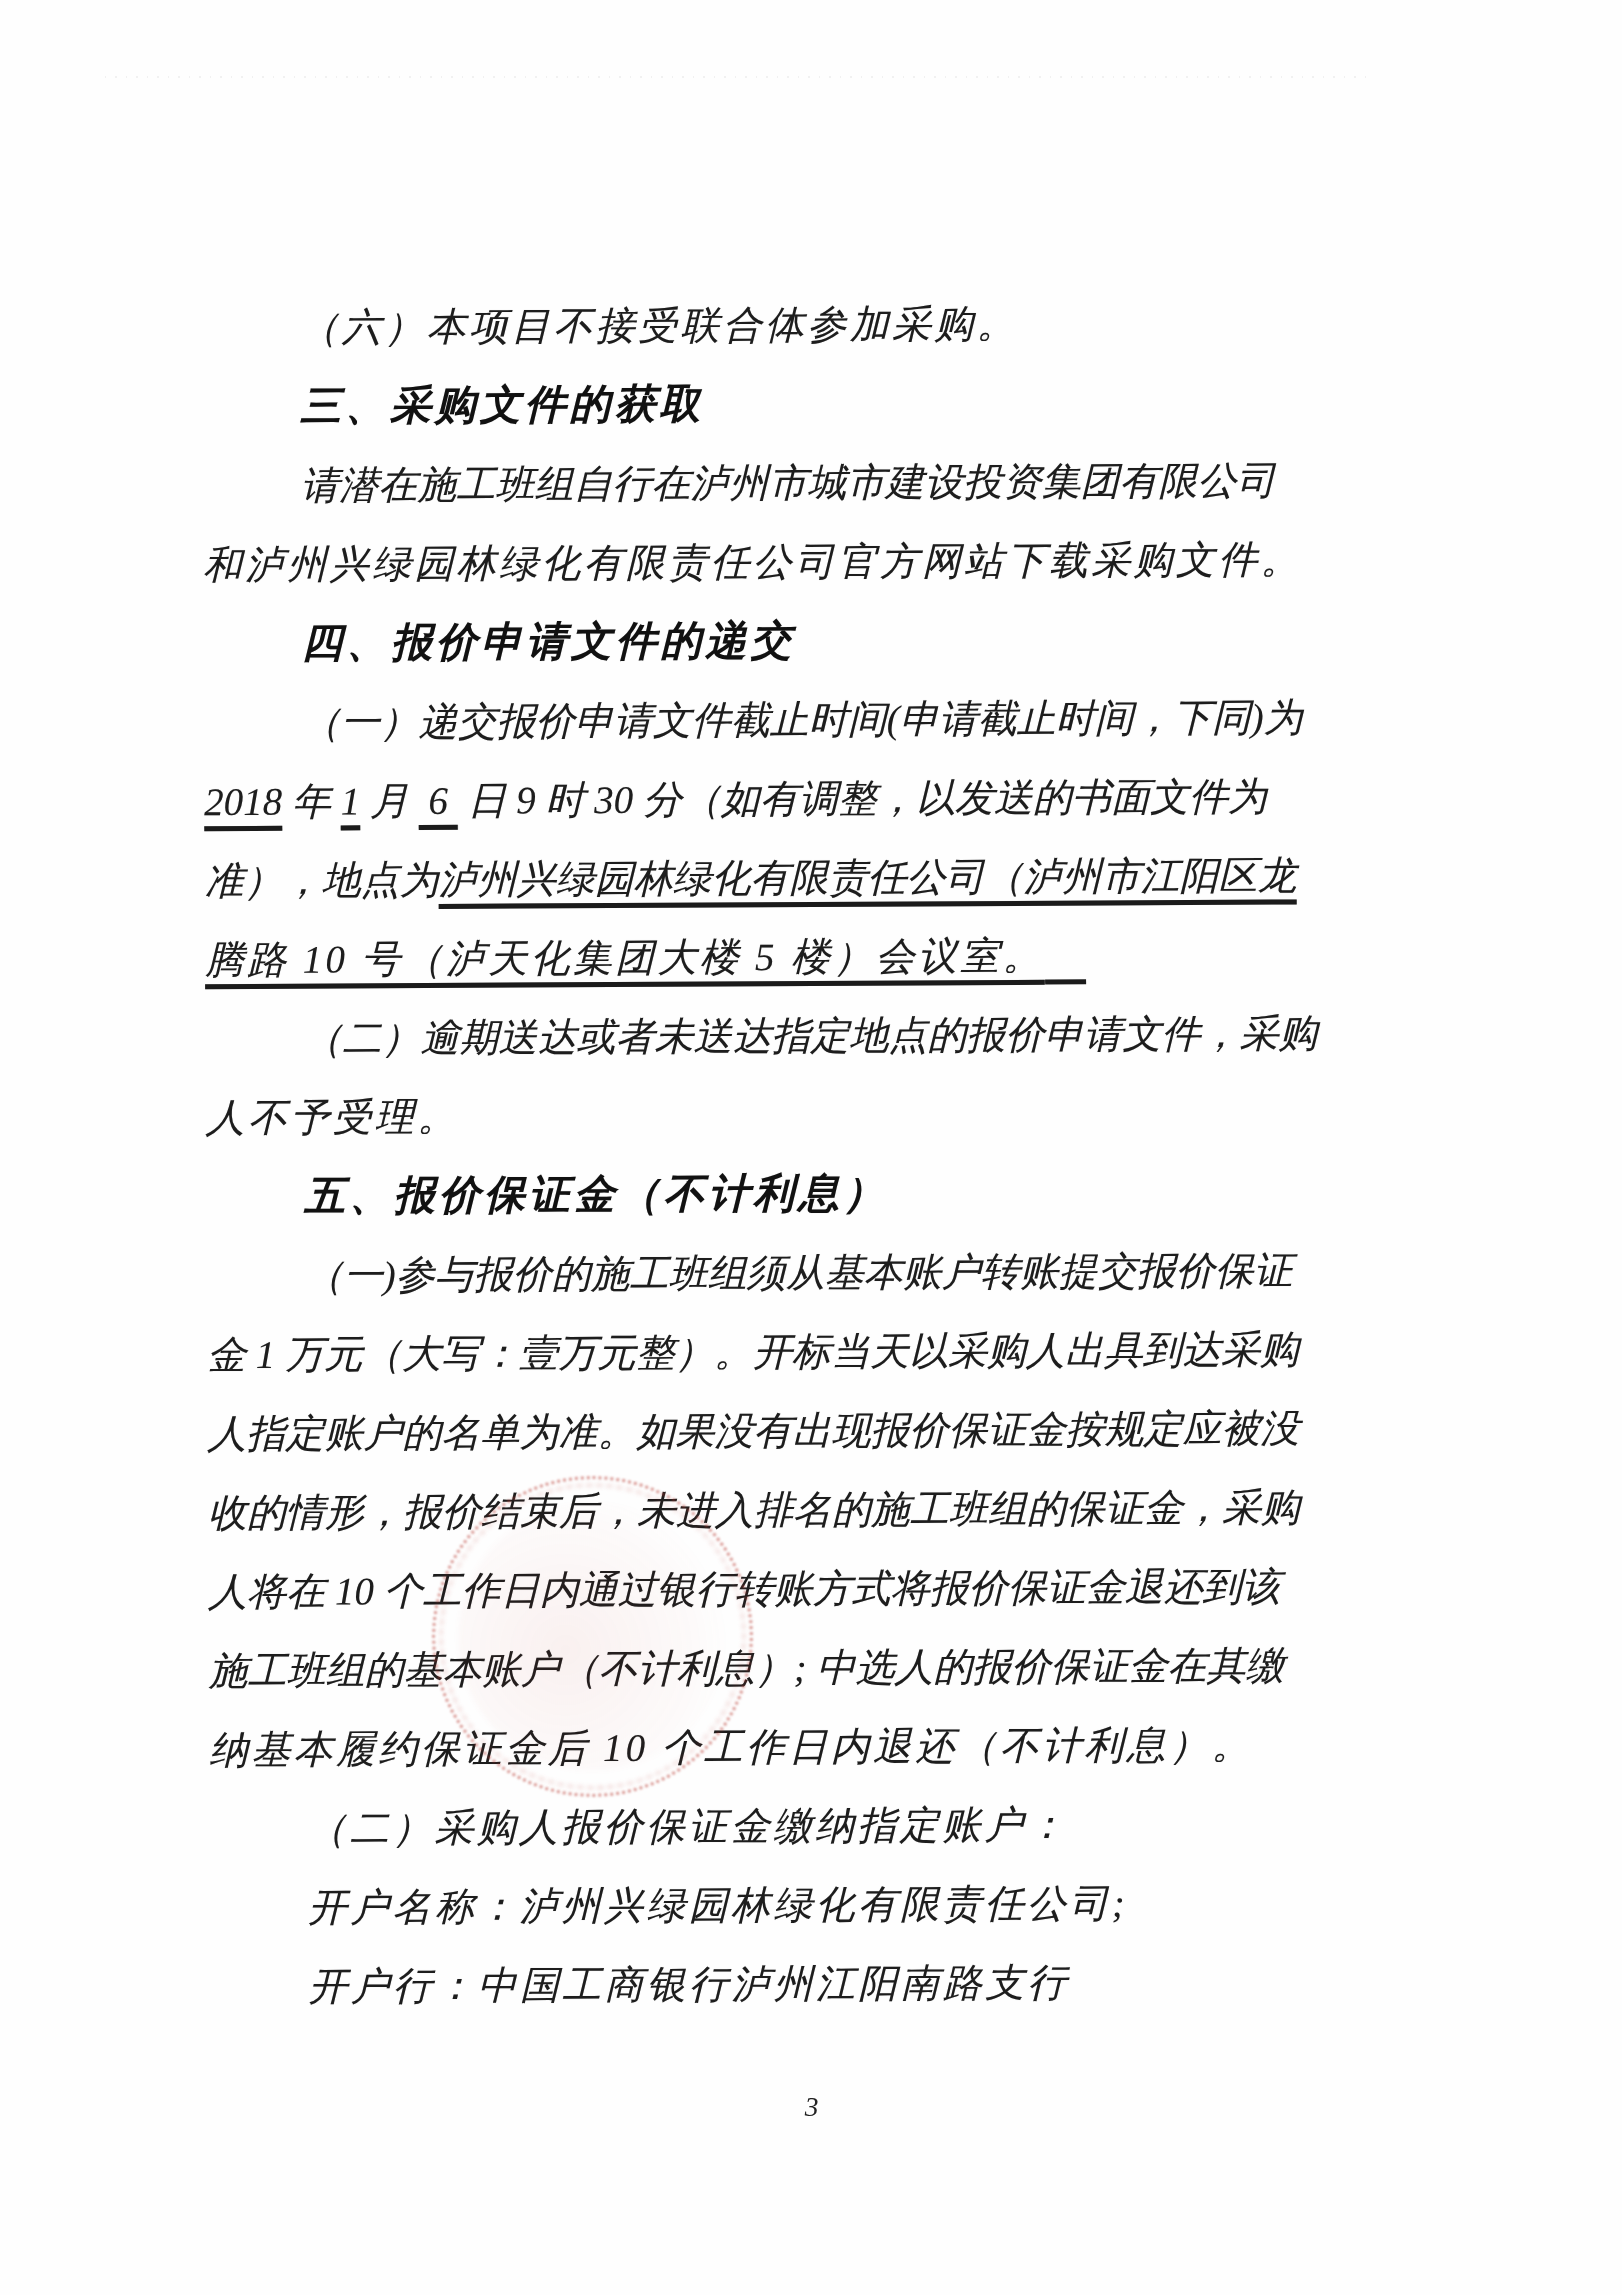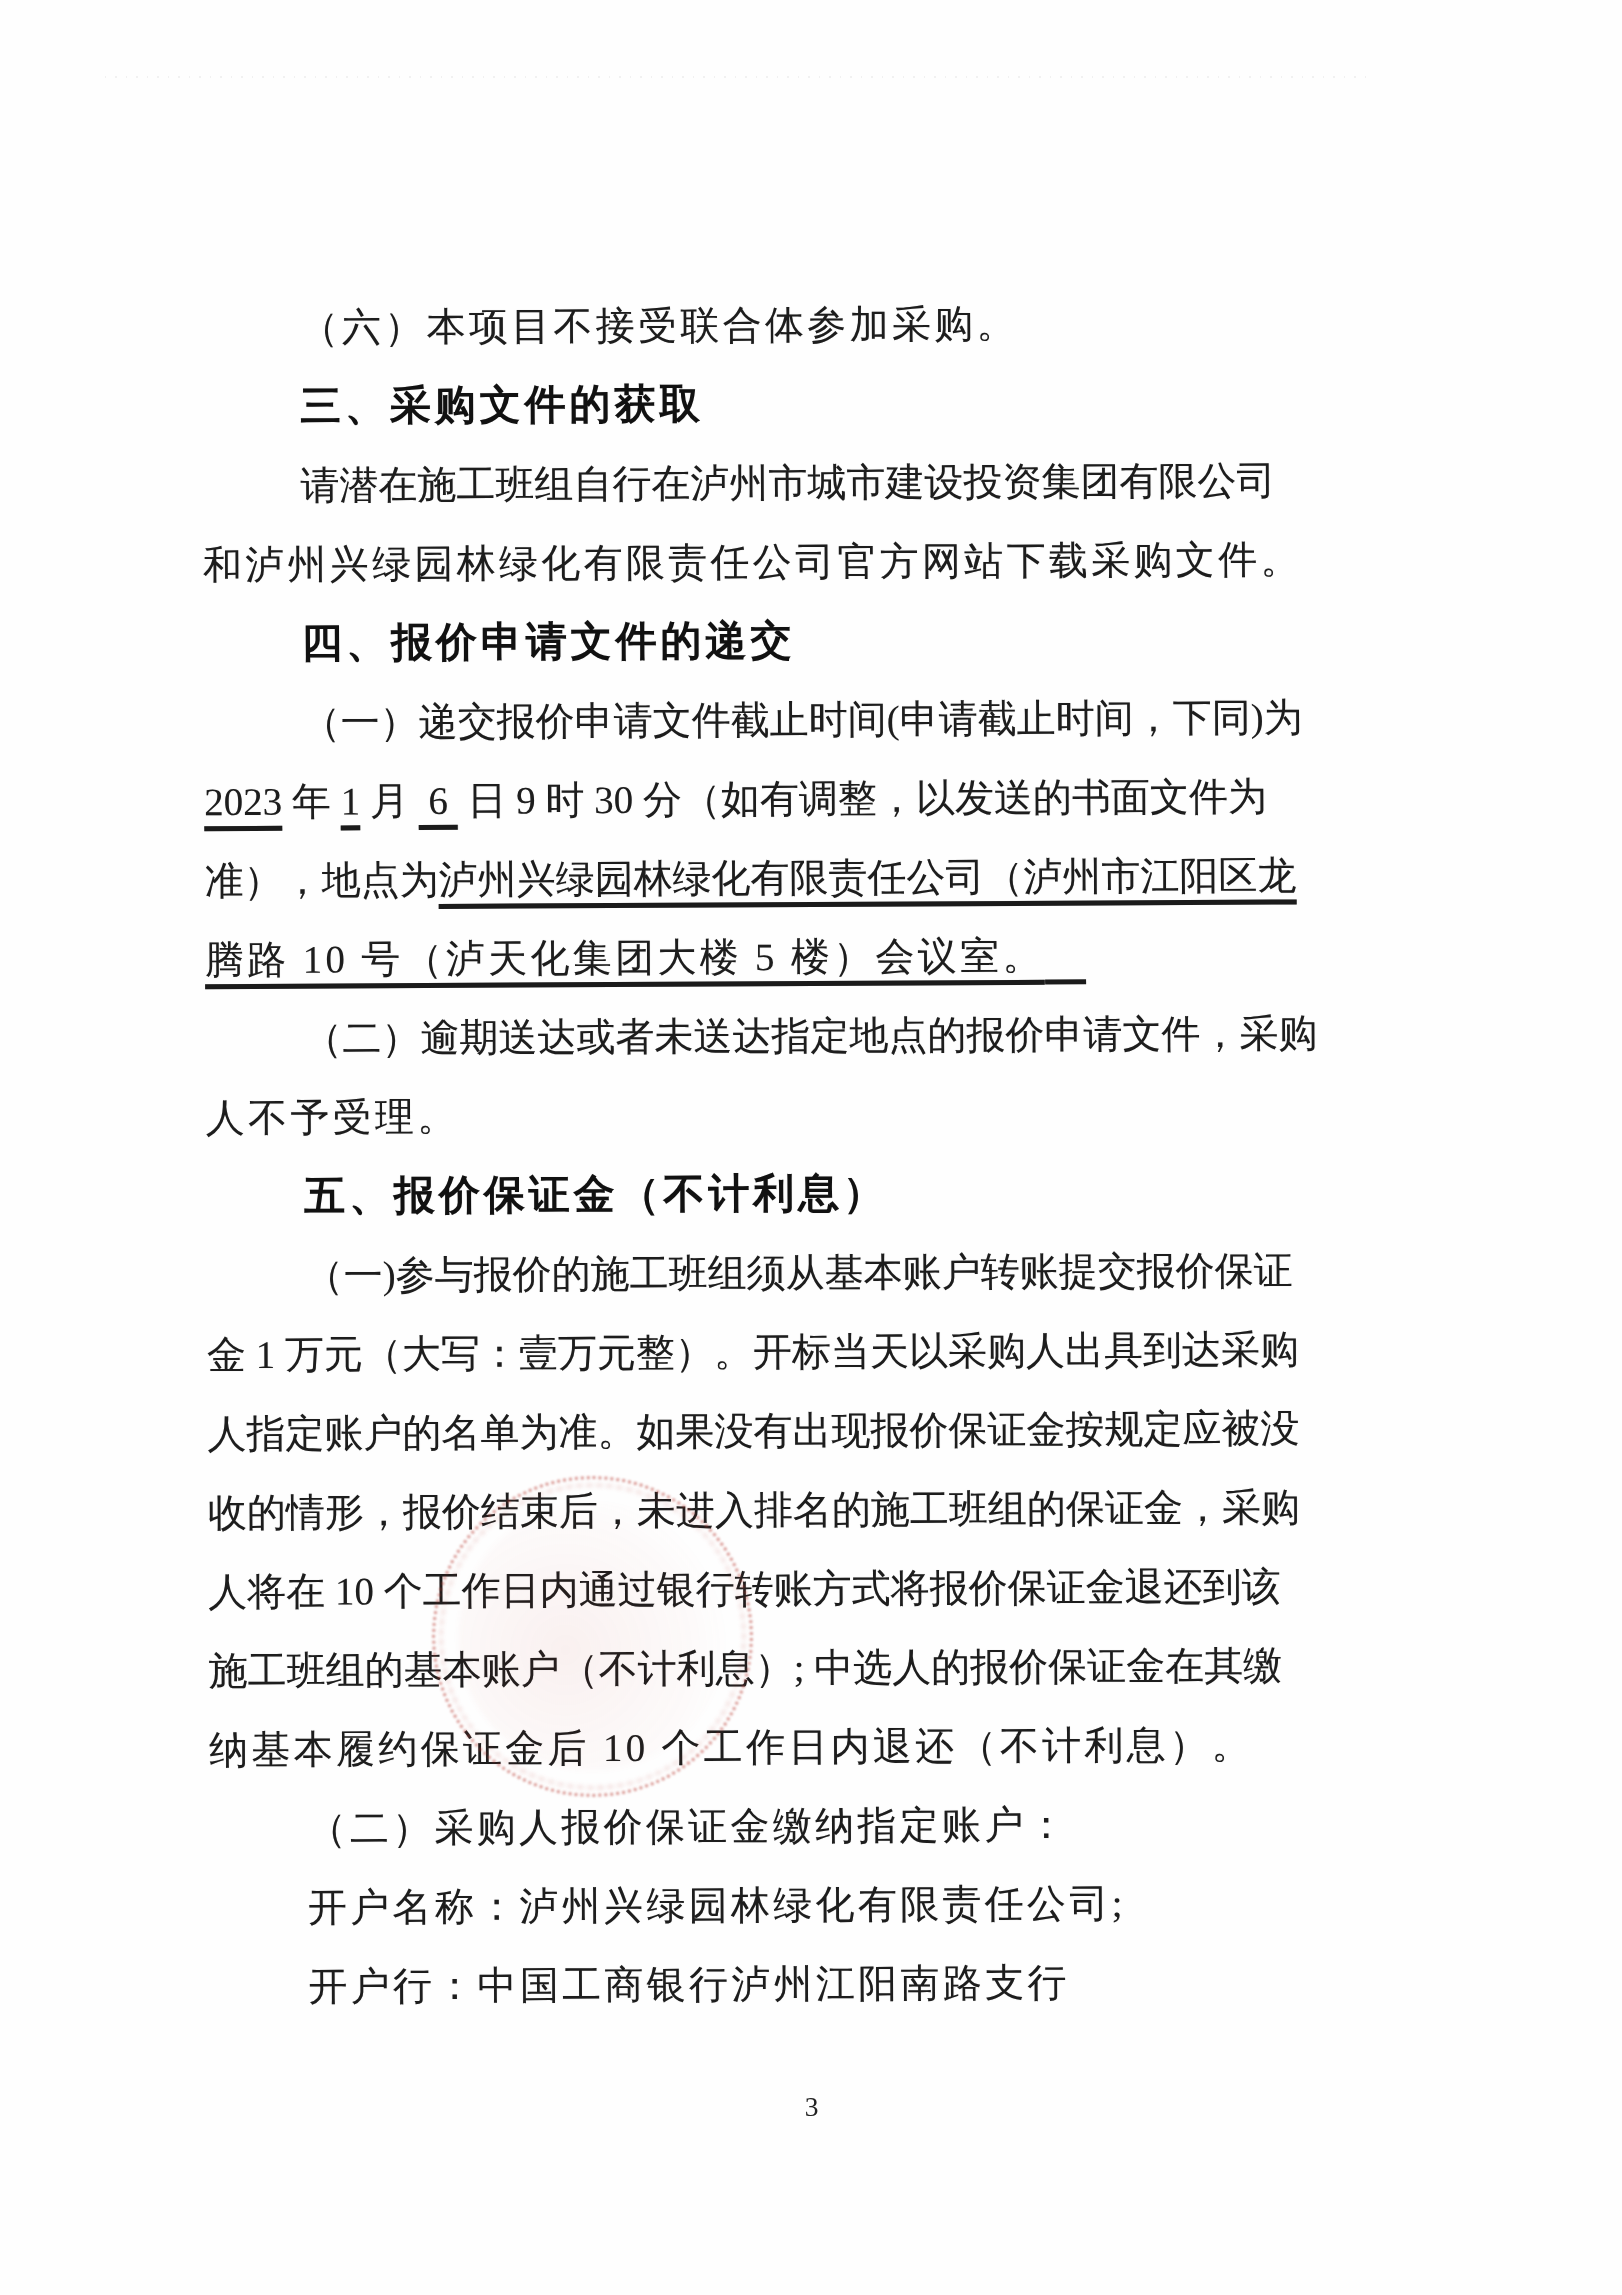--- a/index.html
+++ b/index.html
@@ -2,20 +2,21 @@
 <html style="font-size:10.5px"><head>
 <meta charset="utf-8">
 <style>
   html,body{margin:0;padding:0;background:#ffffff;}
   .sheet{
     position:relative;
     width:1623px;height:2295px;
     background:#fefefe;
     overflow:hidden;
     font-family:"Liberation Serif","DejaVu Serif",serif;
+    font-style:italic;
   }
   
   .noise{
     position:absolute;left:105px;top:76px;width:1263px;height:2px;
     background:repeating-linear-gradient(90deg, rgba(70,70,70,0.13) 0 1.3px, transparent 1.3px 10.5px);
     opacity:.55;filter:blur(0.7px);
   }
   .content{
     position:absolute;left:206px;top:285px;width:1211px;
     transform:rotate(-0.3deg);
@@ -78,21 +79,21 @@
 
 <div class="sheet">
   <div class="noise"></div>
   <div class="content">
       <div class="line body indent"><span>（六）本项目不接受联合体参加采购。</span></div>
       <div class="line heading indent"><span>三、采购文件的获取</span></div>
       <div class="line body indent" style="letter-spacing: 0px;"><span>请潜在施工班组自行在泸州市城市建设投资集团有限公司</span></div>
       <div class="line body"><span>和泸州兴绿园林绿化有限责任公司官方网站下载采购文件。</span></div>
       <div class="line heading indent"><span>四、报价申请文件的递交</span></div>
       <div class="line body indent" style="letter-spacing: 0px;"><span>（一）递交报价申请文件截止时间(申请截止时间，下同)为</span></div>
-      <div class="line body" style="letter-spacing: 0px;"><span class="u">2023</span><span> 年 </span><span class="u">1</span><span> 月 </span><span class="u"> 6 </span><span> 日 9 时 30 分（如有调整，以发送的书面文件为</span></div>
+      <div class="line body" style="letter-spacing: 0px;"><span class="u">2018</span><span> 年 </span><span class="u">1</span><span> 月 </span><span class="u"> 6 </span><span> 日 9 时 30 分（如有调整，以发送的书面文件为</span></div>
       <div class="line body" style="letter-spacing: 0px;"><span>准），地点为</span><span class="u">泸州兴绿园林绿化有限责任公司（泸州市江阳区龙</span></div>
       <div class="line body"><span class="u">腾路 10 号（泸天化集团大楼 5 楼）会议室。</span><span class="tail" style="width: 41px;"></span></div>
       <div class="line body indent" style="letter-spacing: 0px;"><span>（二）逾期送达或者未送达指定地点的报价申请文件，采购</span></div>
       <div class="line body"><span>人不予受理。</span></div>
       <div class="line heading indent"><span>五、报价保证金（不计利息）</span></div>
       <div class="line body indent" style="letter-spacing: 0px;"><span>（一)参与报价的施工班组须从基本账户转账提交报价保证</span></div>
       <div class="line body" style="letter-spacing: 0px;"><span>金 1 万元（大写：壹万元整）。开标当天以采购人出具到达采购</span></div>
       <div class="line body" style="letter-spacing: 0px;"><span>人指定账户的名单为准。如果没有出现报价保证金按规定应被没</span></div>
       <div class="line body" style="letter-spacing: 0px;"><span>收的情形，报价结束后，未进入排名的施工班组的保证金，采购</span></div>
       <div class="line body" style="letter-spacing: 0px;"><span>人将在 10 个工作日内通过银行转账方式将报价保证金退还到该</span></div>

